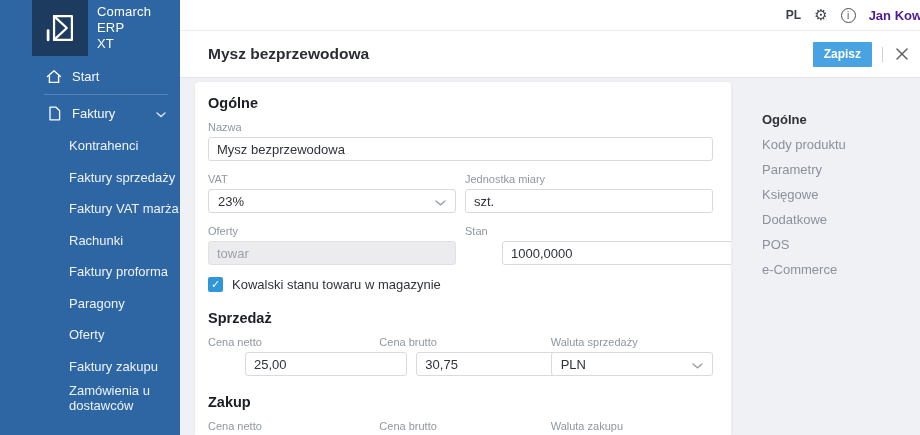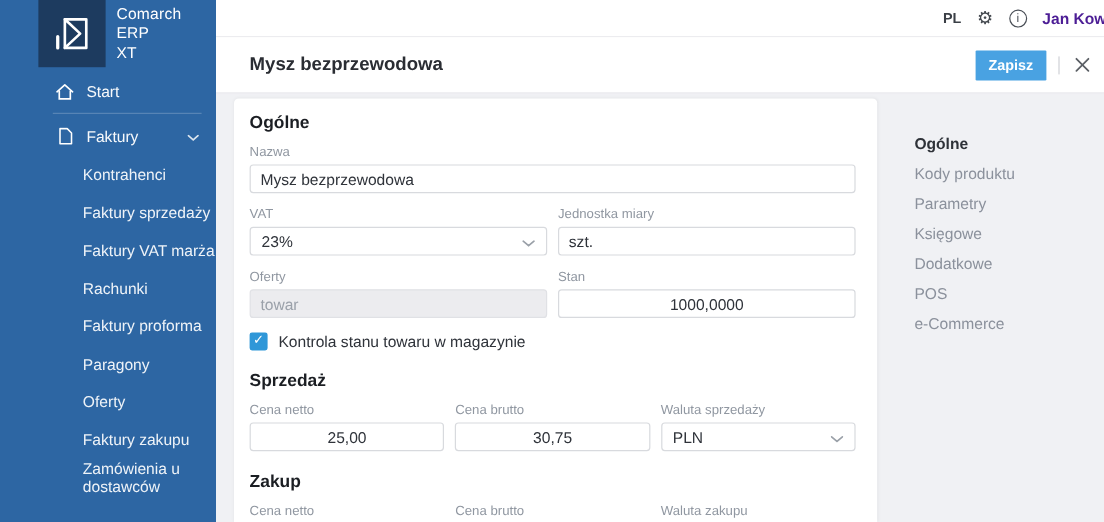--- a/index.html
+++ b/index.html
@@ -36,21 +36,21 @@
   .vdiv { width:1px; height:15px; background:#cfd1d6; margin:0 10px; }
   .closex { display:flex; cursor:pointer; padding:2px; }
 
   
   .content { position:absolute; left:180px; top:79px; right:0; bottom:0; background:#f0f1f4; }
   .card { position:absolute; left:15px; top:3px; width:536px; height:353px; background:#ffffff; border-radius:4px 4px 0 0; box-shadow:0 0 3px rgba(0,0,0,.06); padding:13px 18px 0 13px; overflow:hidden; }
   .card h3 { margin:0 0 10px 0; font-size:14.5px; font-weight:700; color:#1b1e23; }
   .card h3.mt { margin-top:18px; }
   .fgroup label { display:block; font-size:11px; color:#9097a1; margin-bottom:4px; }
   .tinput { width:100%; height:24px; border:1px solid #d8dade; border-radius:3px; padding:0 8px; font-size:13px; color:#2f333a; font-family:inherit; background:#fff; }
-  .tinput.num { text-align:center; }
+  .tinput.num { text-align:left;margin-left:37px; }
   .tinput:disabled { background:#ececef; color:#9ba1aa; border-color:#e0e1e5; }
   .select { height:24px; border:1px solid #d8dade; border-radius:3px; display:flex; align-items:center; justify-content:space-between; padding:0 9px; font-size:13px; color:#2f333a; cursor:pointer; background:#fff;text-align:right; }
   .row { display:grid; gap:9px; margin-bottom:12px; }
   .cols2 { grid-template-columns:1fr 1fr; }
   .cols3 { grid-template-columns:1fr 1fr 1fr; }
   .fgroup { margin-bottom:12px; }
   .row .fgroup { margin-bottom:0; }
   .checkrow { display:flex; align-items:center; gap:9px; margin-top:2px; }
   .checkbox { width:15px; height:15px; background:#2f97d8; border-radius:2px; color:#fff; font-size:11px; line-height:15px; text-align:center; cursor:pointer; flex:none; }
   .chklabel { font-size:13px; color:#2f333a; }
@@ -181,21 +181,21 @@
         <div class="fgroup">
           <label>Stan</label>
           <input class="tinput num" value="1000,0000" style="">
         </div>
       </div>
 
       <div class="checkrow">
         <span class="checkbox">
           <span>✓</span>
         </span>
-        <span class="chklabel">Kontrola stanu towaru w magazynie</span>
+        <span class="chklabel">Kowalski stanu towaru w magazynie</span>
       </div>
 
       <h3 class="mt">Sprzedaż</h3>
       <div class="row cols3">
         <div class="fgroup">
           <label>Cena netto</label>
           <input class="tinput num" value="25,00" style="">
         </div>
         <div class="fgroup">
           <label>Cena brutto</label>

